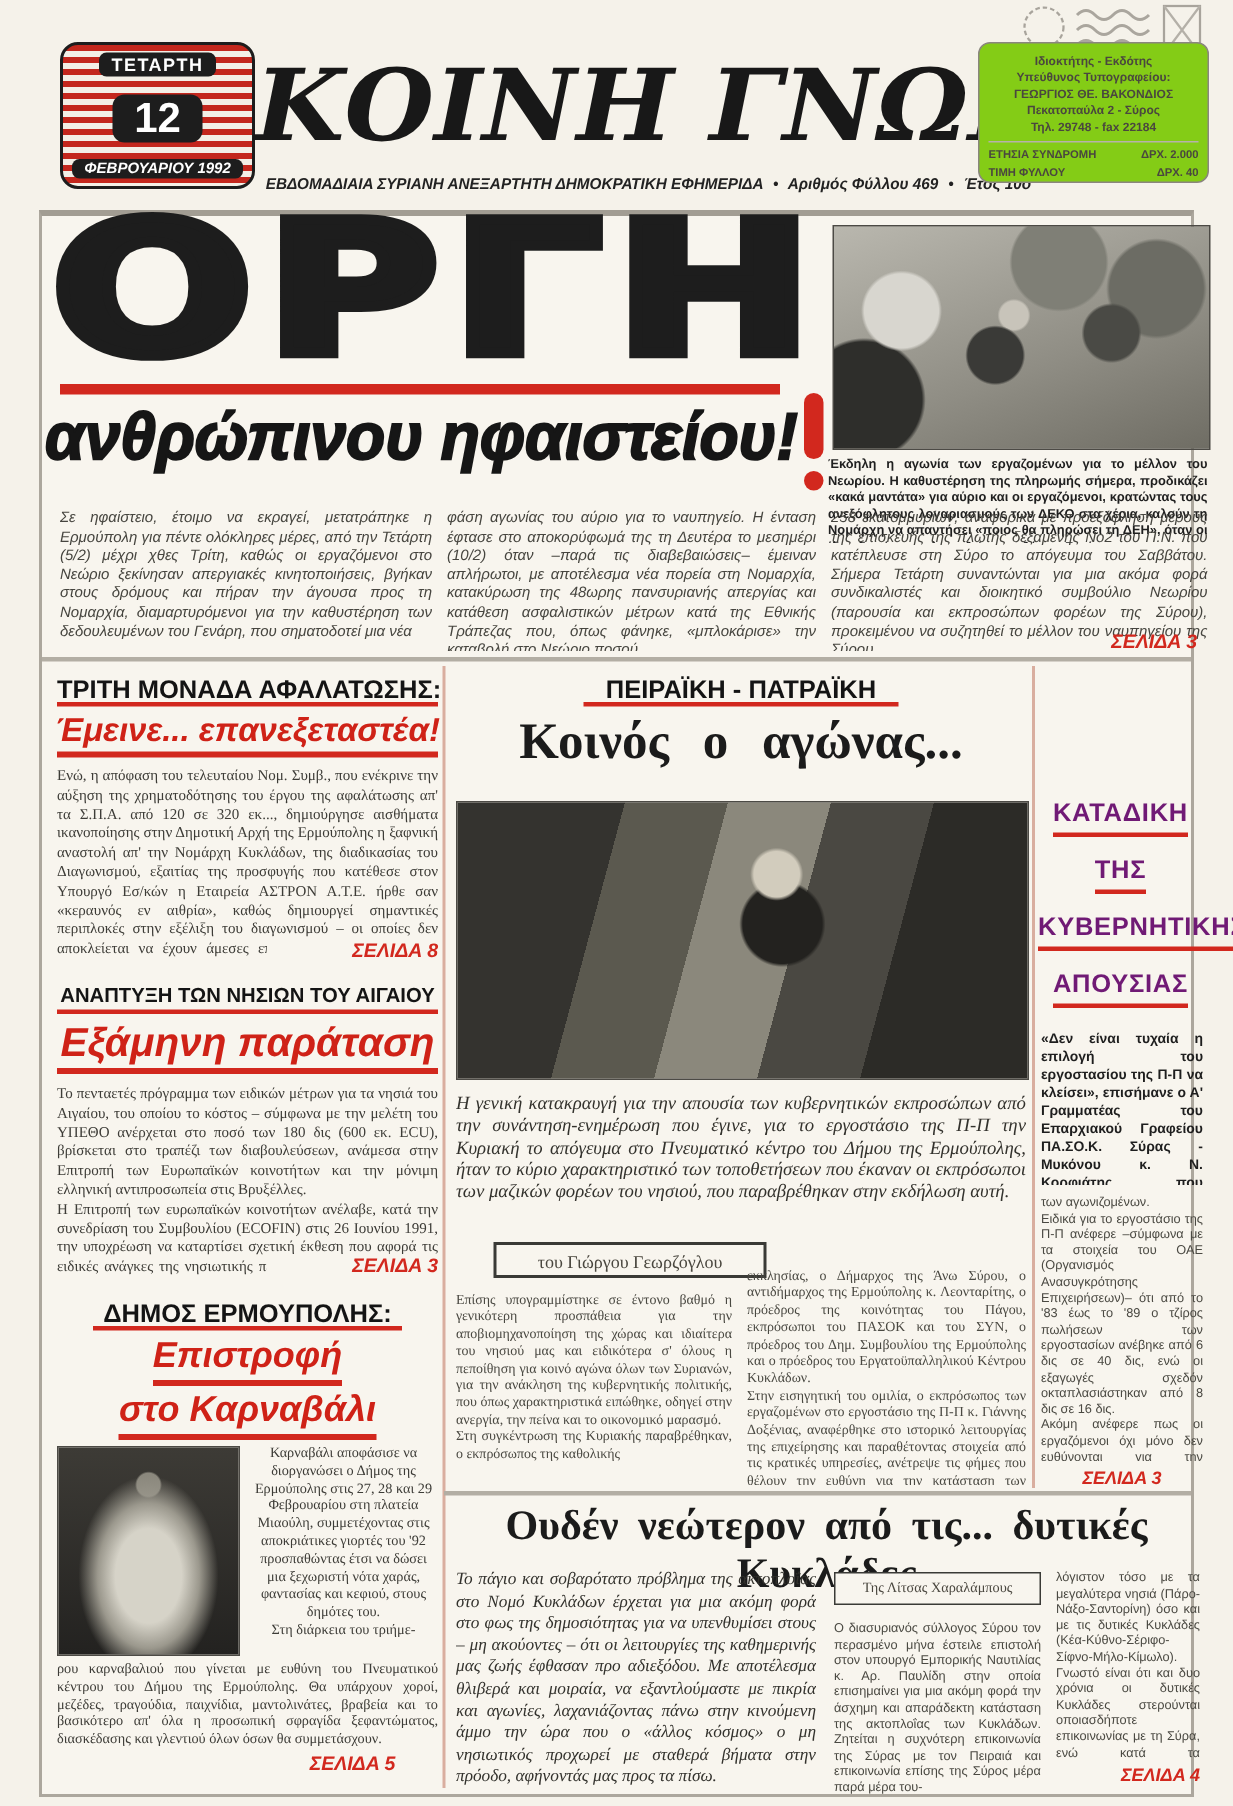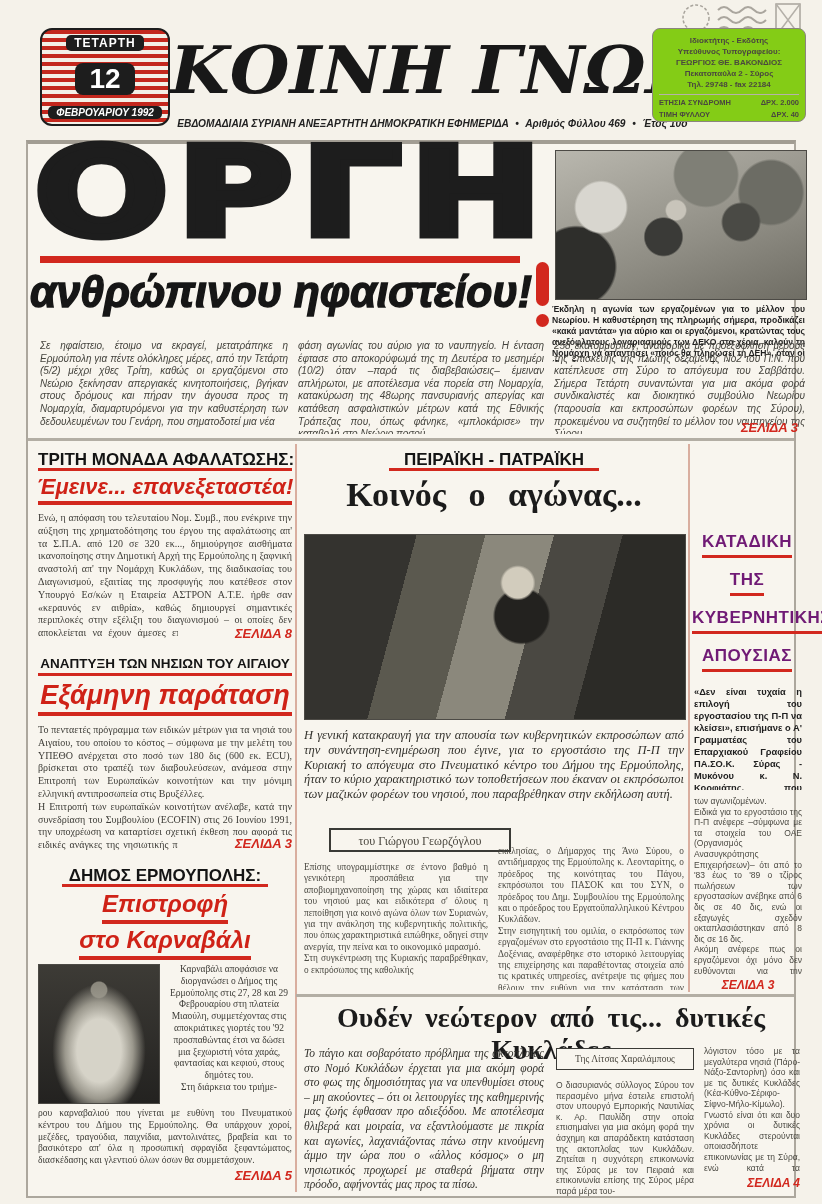--- a/index.html
+++ b/index.html
@@ -172,21 +172,21 @@
     <div class="in" style="left:10px;top:746px;width:254px;text-align:center;">
       <span class="red-head" style="display:inline-block;font-size:24px;border-bottom:4px solid #d2281e;padding-bottom:2px;">Επιστροφή</span>
     </div>
     <div class="in" style="left:10px;top:782px;width:254px;text-align:center;">
       <span class="red-head" style="display:inline-block;font-size:24px;border-bottom:4px solid #d2281e;padding-bottom:2px;">στο Καρναβάλι</span>
     </div>
     <div class="in photo photo-carnival"></div>
     <div class="in body-serif" style="left:138px;top:820px;width:126px;height:140px;font-size:9.5px;line-height:11.8px;text-align:center;">Καρναβάλι αποφάσισε να διοργανώσει ο Δήμος της Ερμούπολης στις 27, 28 και 29 Φεβρουαρίου στη πλατεία Μιαούλη, συμμετέχοντας στις αποκριάτικες γιορτές του '92 προσπαθώντας έτσι να δώσει μια ξεχωριστή νότα χαράς, φαντασίας και κεφιού, στους δημότες του.
 Στη διάρκεια του τριήμε-</div>
     <div class="in body-serif" style="left:10px;top:964px;width:254px;height:60px;font-size:9.5px;line-height:11.8px;">ρου καρναβαλιού που γίνεται με ευθύνη του Πνευματικού κέντρου του Δήμου της Ερμούπολης. Θα υπάρχουν χοροί, μεζέδες, τραγούδια, παιχνίδια, μαντολινάτες, βραβεία και το βασικότερο απ' όλα η προσωπική σφραγίδα ξεφαντώματος, διασκέδασης και γλεντιού όλων όσων θα συμμετάσχουν.</div>
-    <div class="in page-ref" style="left:150px;top:1024px;width:114px;text-align:right;">ΣΕΛΙΔΑ 5</div>
+    <div class="in page-ref" style="left:150px;top:1024px;width:114px;text-align:center;">ΣΕΛΙΔΑ 5</div>
 
     <div class="in kicker" style="left:276px;top:306px;width:380px;">ΠΕΙΡΑΪΚΗ - ΠΑΤΡΑΪΚΗ</div>
     <div class="in redbar" style="left:361px;top:324px;width:210px;height:3px;"></div>
     <div class="in c-head" style="left:276px;top:332px;width:380px;font-size:34px;word-spacing:14px;">Κοινός ο αγώνας...</div>
     <div class="in photo photo-podium"></div>
     <div class="in c-lead" style="left:276px;top:584px;width:380px;height:94px;">Η γενική κατακραυγή για την απουσία των κυβερνητικών εκπροσώπων από την συνάντηση-ενημέρωση που έγινε, για το εργοστάσιο της Π-Π την Κυριακή το απόγευμα στο Πνευματικό κέντρο του Δήμου της Ερμούπολης, ήταν το κύριο χαρακτηριστικό των τοποθετήσεων που έκαναν οι εκπρόσωποι των μαζικών φορέων του νησιού, που παραβρέθηκαν στην εκδήλωση αυτή.</div>
     <div class="in byline-box" style="left:278px;top:684px;width:182px;height:24px;line-height:22px;font-size:12px;margin-left:23px;">του Γιώργου Γεωρζόγλου</div>
     <div class="in small-body" style="left:276px;top:718px;width:184px;height:128px;font-size:9.3px;line-height:11.4px;">Επίσης υπογραμμίστηκε σε έντονο βαθμό η γενικότερη προσπάθεια για την αποβιομηχανοποίηση της χώρας και ιδιαίτερα του νησιού μας και ειδικότερα σ' όλους η πεποίθηση για κοινό αγώνα όλων των Συριανών, για την ανάκληση της κυβερνητικής πολιτικής, που όπως χαρακτηριστικά ειπώθηκε, οδηγεί στην ανεργία, την πείνα και το οικονομικό μαρασμό.
 Στη συγκέντρωση της Κυριακής παραβρέθηκαν, ο εκπρόσωπος της καθολικής</div>
     <div class="in small-body" style="left:470px;top:702px;width:186px;height:144px;font-size:9.3px;line-height:11.4px;">εκκλησίας, ο Δήμαρχος της Άνω Σύρου, ο αντιδήμαρχος της Ερμούπολης κ. Λεονταρίτης, ο πρόεδρος της κοινότητας του Πάγου, εκπρόσωποι του ΠΑΣΟΚ και του ΣΥΝ, ο πρόεδρος του Δημ. Συμβουλίου της Ερμούπολης και ο πρόεδρος του Εργατοϋπαλληλικού Κέντρου Κυκλάδων.

